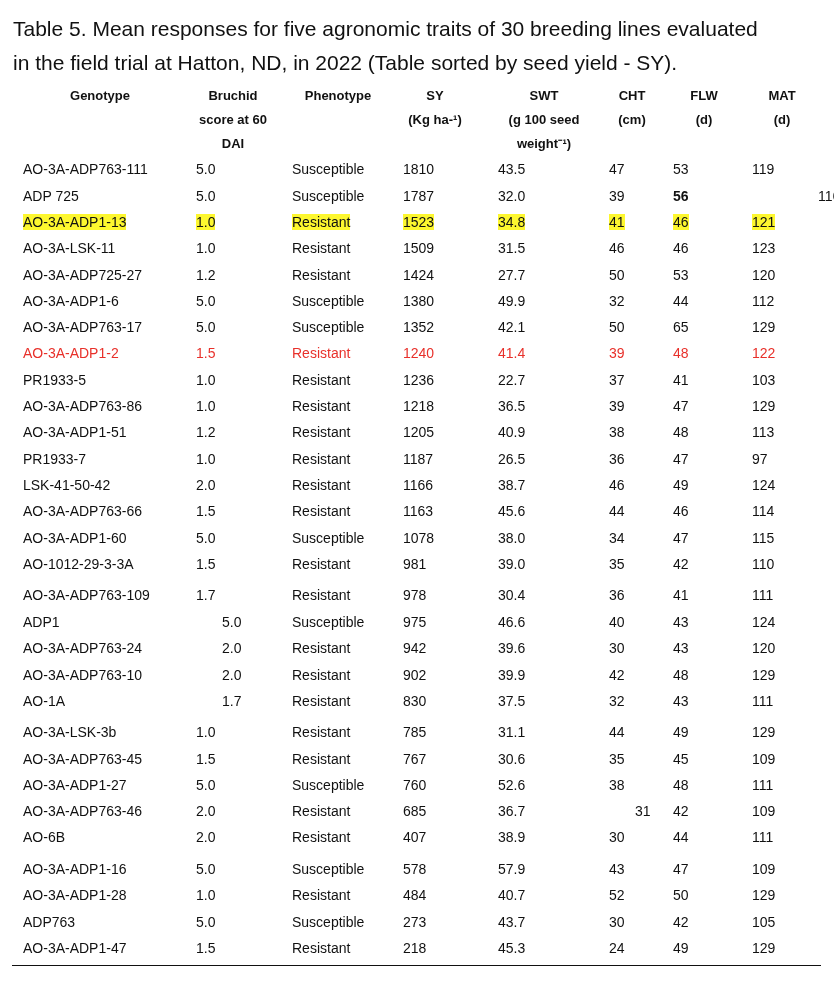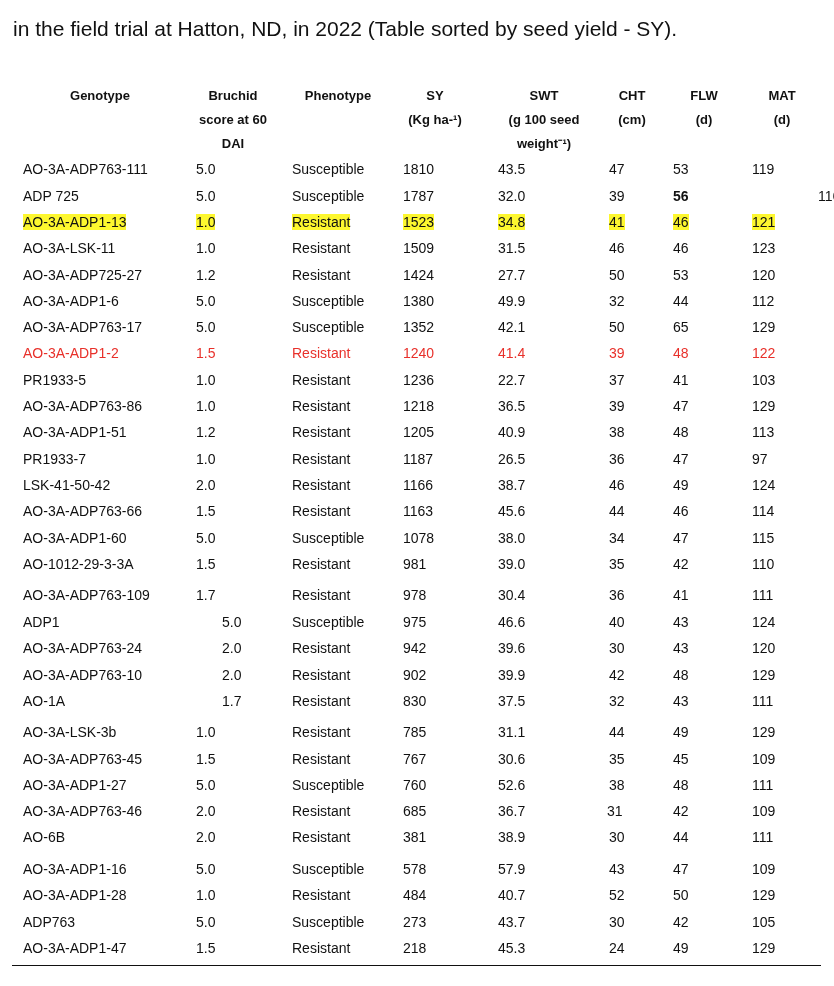--- a/index.html
+++ b/index.html
@@ -26,20 +26,21 @@
     .row.hl .cell span.t { background: #fdf72f; }
     .rule {
       position: absolute; left: 12px; top: 965px; width: 809px; height: 1px;
       background: #111;
     }
   </style>
 </head>
 <body>
 
 <div class="caption">
+  <span>Table 5. Mean responses for five agronomic traits of 30 breeding lines evaluated</span>
   <span>in the field trial at Hatton, ND, in 2022 (Table sorted by seed yield - SY).</span>
 </div>
 
 <div id="header">
     <div class="hdr" style="left: 40px; width: 120px; top: 84px;">
       <span>Genotype</span>
     </div>
     <div class="hdr" style="left: 188px; width: 90px; top: 84px;">
       <span>Bruchid</span>
       <span>score at 60</span>
@@ -310,29 +311,29 @@
       <div class="cell" style="left: 609px;"><span class="t">38</span></div>
       <div class="cell" style="left: 673px;"><span class="t">48</span></div>
       <div class="cell" style="left: 752px;"><span class="t">111</span></div>
     </div>
     <div class="row" style="top: 800px;">
       <div class="cell" style="left: 23px;"><span class="t">AO-3A-ADP763-46</span></div>
       <div class="cell" style="left: 196px;"><span class="t">2.0</span></div>
       <div class="cell" style="left: 292px;"><span class="t">Resistant</span></div>
       <div class="cell" style="left: 403px;"><span class="t">685</span></div>
       <div class="cell" style="left: 498px;"><span class="t">36.7</span></div>
-      <div class="cell" style="left: 607px;"><span class="t">31</span></div>
+      <div class="cell" style="left: 635px;"><span class="t">31</span></div>
       <div class="cell" style="left: 673px;"><span class="t">42</span></div>
       <div class="cell" style="left: 752px;"><span class="t">109</span></div>
     </div>
     <div class="row" style="top: 826px;">
       <div class="cell" style="left: 23px;"><span class="t">AO-6B</span></div>
       <div class="cell" style="left: 196px;"><span class="t">2.0</span></div>
       <div class="cell" style="left: 292px;"><span class="t">Resistant</span></div>
-      <div class="cell" style="left: 403px;"><span class="t">381</span></div>
+      <div class="cell" style="left: 403px;"><span class="t">407</span></div>
       <div class="cell" style="left: 498px;"><span class="t">38.9</span></div>
       <div class="cell" style="left: 609px;"><span class="t">30</span></div>
       <div class="cell" style="left: 673px;"><span class="t">44</span></div>
       <div class="cell" style="left: 752px;"><span class="t">111</span></div>
     </div>
     <div class="row" style="top: 858px;">
       <div class="cell" style="left: 23px;"><span class="t">AO-3A-ADP1-16</span></div>
       <div class="cell" style="left: 196px;"><span class="t">5.0</span></div>
       <div class="cell" style="left: 292px;"><span class="t">Susceptible</span></div>
       <div class="cell" style="left: 403px;"><span class="t">578</span></div>

